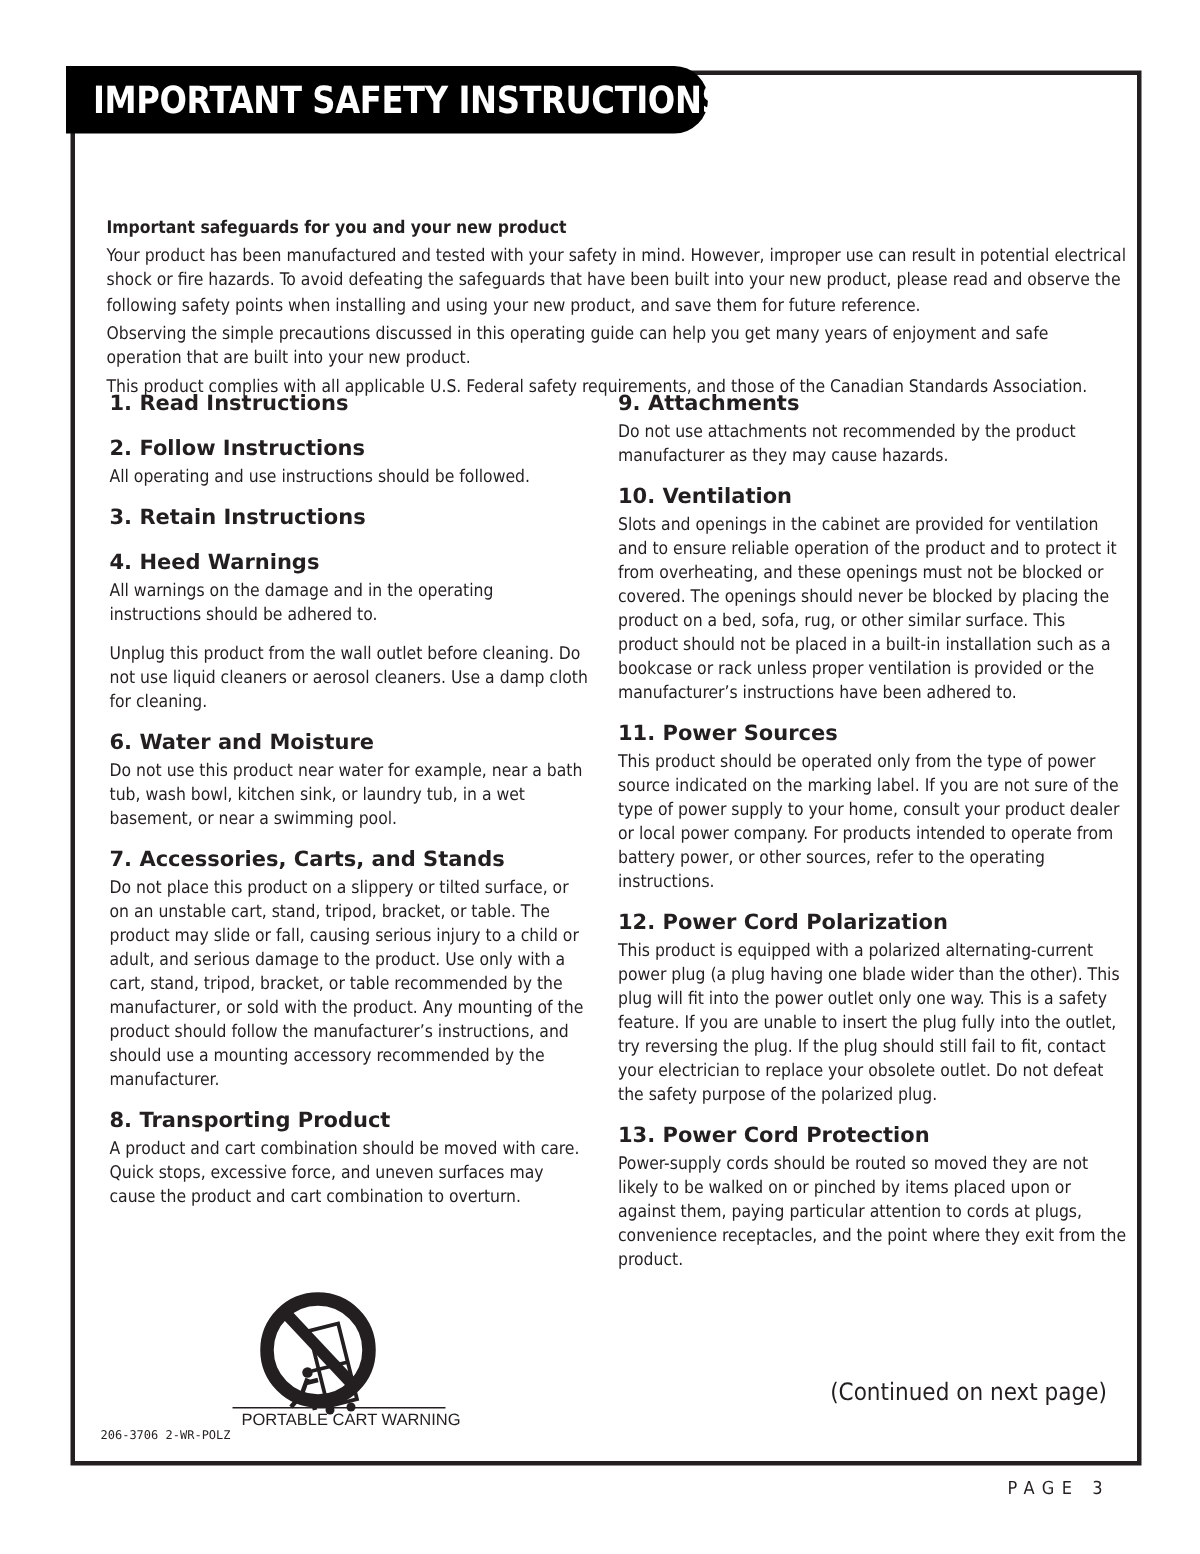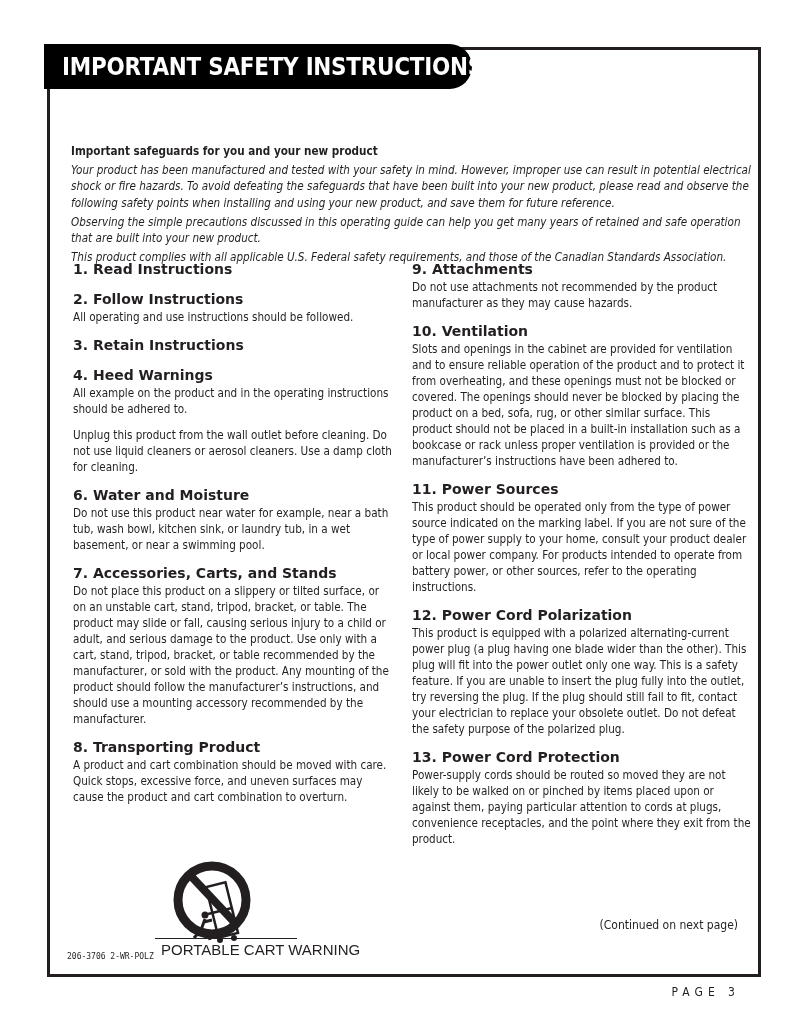--- a/index.html
+++ b/index.html
@@ -7,63 +7,63 @@
          font-family:"DejaVu Sans Condensed","DejaVu Sans", sans-serif; color:#231f20; }
   .frame { position:absolute; left:47px; top:47px; width:714px; height:930px;
            border:3px solid #231f20; box-sizing:border-box; }
   .title-bar { position:absolute; left:44px; top:44px; height:45px; width:428px;
                background:#000; border-radius:0 24px 24px 0; }
   .title-text { position:absolute; left:62px; top:52px; font-family:"DejaVu Sans", sans-serif;
                 font-weight:bold; font-size:25px; color:#fff; letter-spacing:-0.3px;
                 transform:scaleX(0.86); transform-origin:left top; white-space:nowrap; }
   .intro { position:absolute; left:71px; top:118px; width:680px; font-size:11.6px; line-height:16.2px;margin-top:25px; }
   .intro .heading { font-weight:bold; margin-bottom:3px; font-size:11.6px; }
-  .intro p { margin:0 0 3px 0;font-style:italic; }
+  .intro p { margin:0 0 3px 0; }
   .col { position:absolute; top:249px; width:320px; }
   .col.left { left:73px; }
   .col.right { left:412px; width:340px; }
   .sec h2 { margin:0; font-size:14px; font-weight:bold; line-height:20px; font-family:"DejaVu Sans", sans-serif; }
   .sec p { margin:0 0 1px 0; font-size:11.6px; line-height:16px; }
   .sec { margin-bottom:1px;margin-top:10px; }
   .cart { position:absolute; left:150px; top:858px; width:150px; height:100px; }
   .cart-caption { position:absolute; left:161px; top:941px; font-family:"Liberation Sans", sans-serif;
-                  font-size:15px; color:#231f20; }
+                  font-size:11px; color:#231f20; }
   .cart-line { position:absolute; left:155px; top:938px; width:142px; height:1px; background:#231f20; }
   .doc-code { position:absolute; left:67px; top:952px; font-family:"DejaVu Sans Mono", monospace; font-size:8px; }
-  .continued { position:absolute; right:62px; top:918px; font-size:12px; }
+  .continued { position:absolute; right:62px; top:918px; font-size:16px; }
   .page-num { position:absolute; right:60px; top:985px; font-size:12px; letter-spacing:5px; }
 </style>
 </head>
 <body>
 
 <div class="frame"></div>
 <div class="title-bar"></div>
 <div class="title-text">IMPORTANT SAFETY INSTRUCTIONS</div>
 
 <div class="intro">
   <div class="heading">Important safeguards for you and your new product</div>
   <p>Your product has been manufactured and tested with your safety in mind. However, improper use can result in potential electrical shock or fire hazards. To avoid defeating the safeguards that have been built into your new product, please read and observe the following safety points when installing and using your new product, and save them for future reference.</p>
-  <p>Observing the simple precautions discussed in this operating guide can help you get many years of retained and safe operation that are built into your new product.</p>
+  <p>Observing the simple precautions discussed in this operating guide can help you get many years of enjoyment and safe operation that are built into your new product.</p>
   <p>This product complies with all applicable U.S. Federal safety requirements, and those of the Canadian Standards Association.</p>
 </div>
 
 <div class="col left">
   <div class="sec">
     <h2>1. Read Instructions</h2>
   </div>
   <div class="sec">
     <h2>2. Follow Instructions</h2>
     <p>All operating and use instructions should be followed.</p>
   </div>
   <div class="sec">
     <h2>3. Retain Instructions</h2>
   </div>
   <div class="sec">
     <h2>4. Heed Warnings</h2>
-    <p>All example on the product and in the operating instructions should be adhered to.</p>
+    <p>All warnings on the damage and in the operating instructions should be adhered to.</p>
   </div>
   <div class="sec">
     <p>Unplug this product from the wall outlet before cleaning. Do not use liquid cleaners or aerosol cleaners. Use a damp cloth for cleaning.</p>
   </div>
   <div class="sec">
     <h2>6. Water and Moisture</h2>
     <p>Do not use this product near water for example, near a bath tub, wash bowl, kitchen sink, or laundry tub, in a wet basement, or near a swimming pool.</p>
   </div>
   <div class="sec">
     <h2>7. Accessories, Carts, and Stands</h2>

